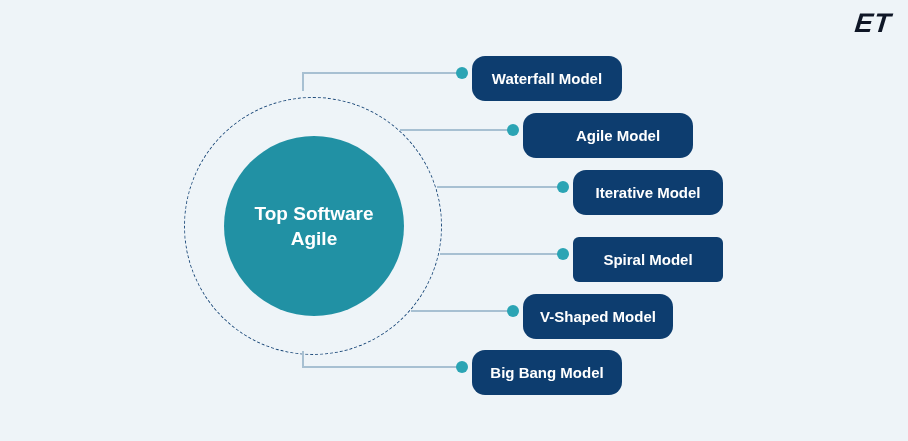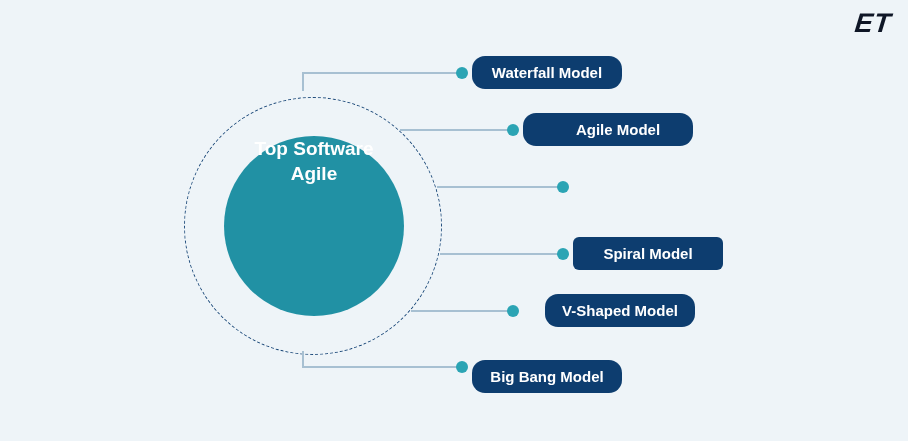--- a/index.html
+++ b/index.html
@@ -48,21 +48,21 @@
     position: absolute;
     left: 224px;
     top: 136px;
     width: 180px;
     height: 180px;
     background: #2191a4;
     border-radius: 50%;
     display: flex;
     flex-direction: column;
     align-items: center;
-    justify-content: flex-start;
+    justify-content: center;
     text-align: center;
   }
   .center-circle .line {
     color: #ffffff;
     font-size: 19px;
     font-weight: 700;
     line-height: 25px;
     white-space: nowrap;
   }
 
@@ -95,37 +95,37 @@
   .dot-2 { left: 507px; top: 124px; }
   .dot-3 { left: 557px; top: 181px; }
   .dot-4 { left: 557px; top: 248px; }
   .dot-5 { left: 507px; top: 305px; }
   .dot-6 { left: 456px; top: 361px; }
 
   
   .model-box {
     position: absolute;
     width: 150px;
-    height: 33px;
+    height: 45px;
     background: #0d3d6f;
     border-radius: 13px;
     display: flex;
     align-items: center;
     justify-content: center;
     color: #ffffff;
     font-size: 15px;
     font-weight: 700;
     white-space: nowrap;
   }
   .box-1 { left: 472px; top: 56px;  }
   .box-2 { left: 523px; top: 113px; padding-left: 20px; }
   .box-3 { left: 573px; top: 170px; }
   .box-4 { left: 573px; top: 237px; border-radius: 6px; }
-  .box-5 { left: 545px; top: 294px; }
-  .box-6 { left: 472px; top: 350px; margin-top: 10px; }
+  .box-5 { left: 523px; top: 294px; }
+  .box-6 { left: 472px; top: 350px; }
 </style>
 </head>
 <body>
 
 <div class="canvas">
 
   <div class="logo">ET</div>
 
   <div class="dashed-ring"></div>
 
@@ -145,17 +145,18 @@
 
   <div class="dot dot-1"></div>
   <div class="dot dot-2"></div>
   <div class="dot dot-3"></div>
   <div class="dot dot-4"></div>
   <div class="dot dot-5"></div>
   <div class="dot dot-6"></div>
 
   <div class="model-box box-1">Waterfall Model</div>
   <div class="model-box box-2">Agile Model</div>
+  <div class="model-box box-3">Iterative Model</div>
   <div class="model-box box-4">Spiral Model</div>
   <div class="model-box box-5">V-Shaped Model</div>
   <div class="model-box box-6">Big Bang Model</div>
 
 </div>
 
 </body></html>

